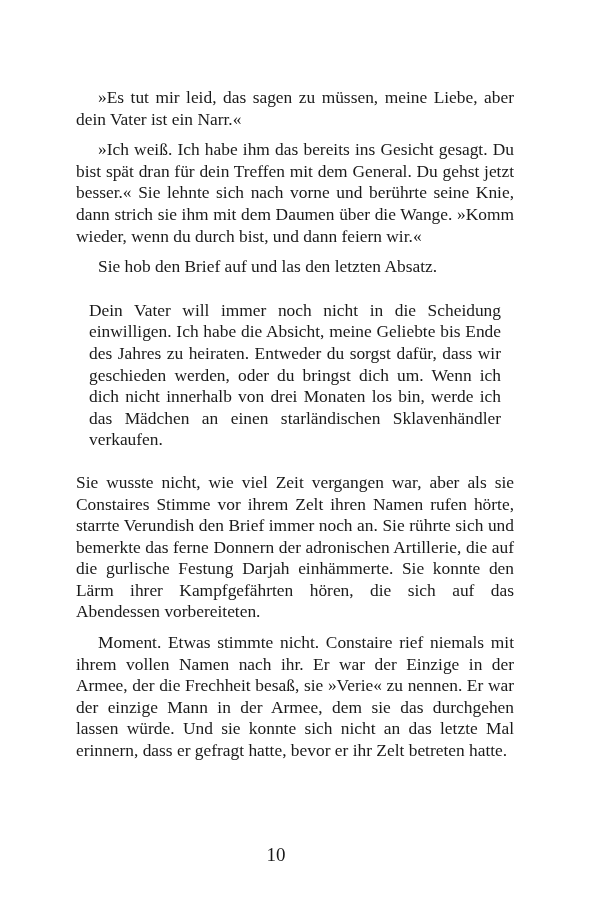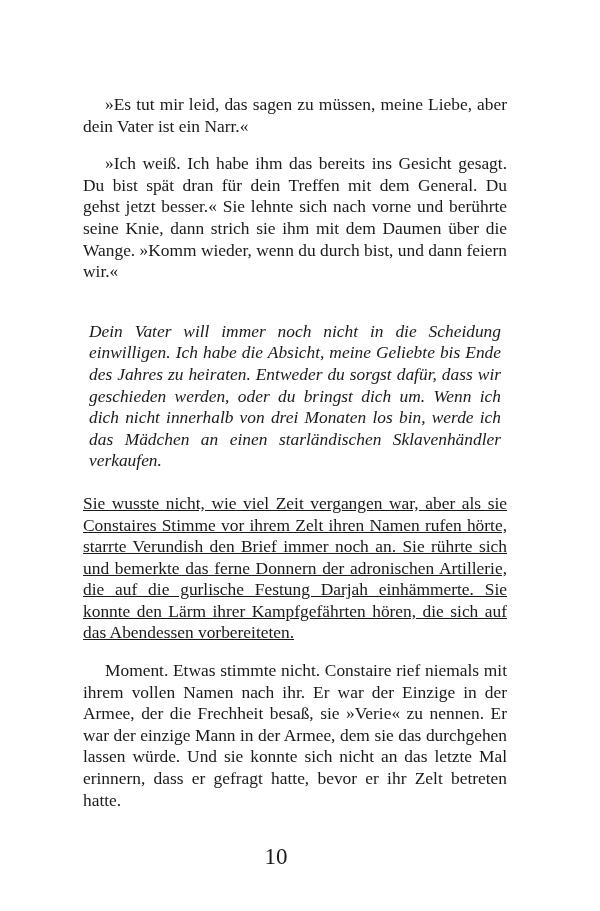--- a/index.html
+++ b/index.html
@@ -20,52 +20,51 @@
       left: 67px;
       top: 78px;
       width: 456px;
       font-family: "Liberation Serif", "DejaVu Serif", serif;
       font-size: 17.4px;
       line-height: 21.6px;
       text-align: justify;
       hyphens: manual;
     }
     .para {
-      margin: 16px;
+      margin: 9px;
       text-indent: 22px;
     }
     .para.noindent {
       text-indent: 0;
-      text-decoration: underline;
     }
     .letter {
-      margin: 38px 22px 21px 22px;
-      font-style: italic;
+      margin: 22px 22px 21px 22px;
       text-align: justify;
     }
     .letter p {
       margin: 0;
     }
     .page-number {
       position: absolute;
       left: 0;
       width: 552px;
       top: 844px;
       text-align: center;
       font-family: "Liberation Serif", "DejaVu Serif", serif;
-      font-size: 23px;
+      font-size: 19px;
       color: #1a1a1a;
     }
   </style>
 </head>
 <body>
 
 <div class="page">
   <p class="para">»Es tut mir leid, das sagen zu müssen, meine Liebe, aber dein Vater ist ein Narr.«</p>
   <p class="para">»Ich weiß. Ich habe ihm das bereits ins Gesicht gesagt. Du bist spät dran für dein Treffen mit dem General. Du gehst jetzt besser.« Sie lehnte sich nach vorne und berührte seine Knie, dann strich sie ihm mit dem Daumen über die Wange. »Komm wieder, wenn du durch bist, und dann feiern wir.«</p>
+  <p class="para">Sie hob den Brief auf und las den letzten Absatz.</p>
 
   <blockquote class="letter">
     <p>Dein Vater will immer noch nicht in die Scheidung einwilligen. Ich habe die Absicht, meine Geliebte bis Ende des Jahres zu heiraten. Entweder du sorgst dafür, dass wir geschieden werden, oder du bringst dich um. Wenn ich dich nicht innerhalb von drei Monaten los bin, werde ich das Mädchen an einen starländischen Sklavenhändler verkaufen.</p>
   </blockquote>
 
   <p class="para noindent">Sie wusste nicht, wie viel Zeit vergangen war, aber als sie Constaires Stimme vor ihrem Zelt ihren Namen rufen hörte, starrte Verundish den Brief immer noch an. Sie rührte sich und bemerkte das ferne Donnern der adronischen Artillerie, die auf die gurlische Festung Dar­jah einhämmerte. Sie konnte den Lärm ihrer Kampfgefährten hören, die sich auf das Abendessen vorbereiteten.</p>
   <p class="para">Moment. Etwas stimmte nicht. Constaire rief niemals mit ihrem vollen Namen nach ihr. Er war der Einzige in der Armee, der die Frechheit besaß, sie »Verie« zu nennen. Er war der einzige Mann in der Armee, dem sie das durchgehen lassen würde. Und sie konnte sich nicht an das letzte Mal erinnern, dass er gefragt hatte, bevor er ihr Zelt betreten hatte.</p>
 </div>
 
 <div class="page-number">10</div>

